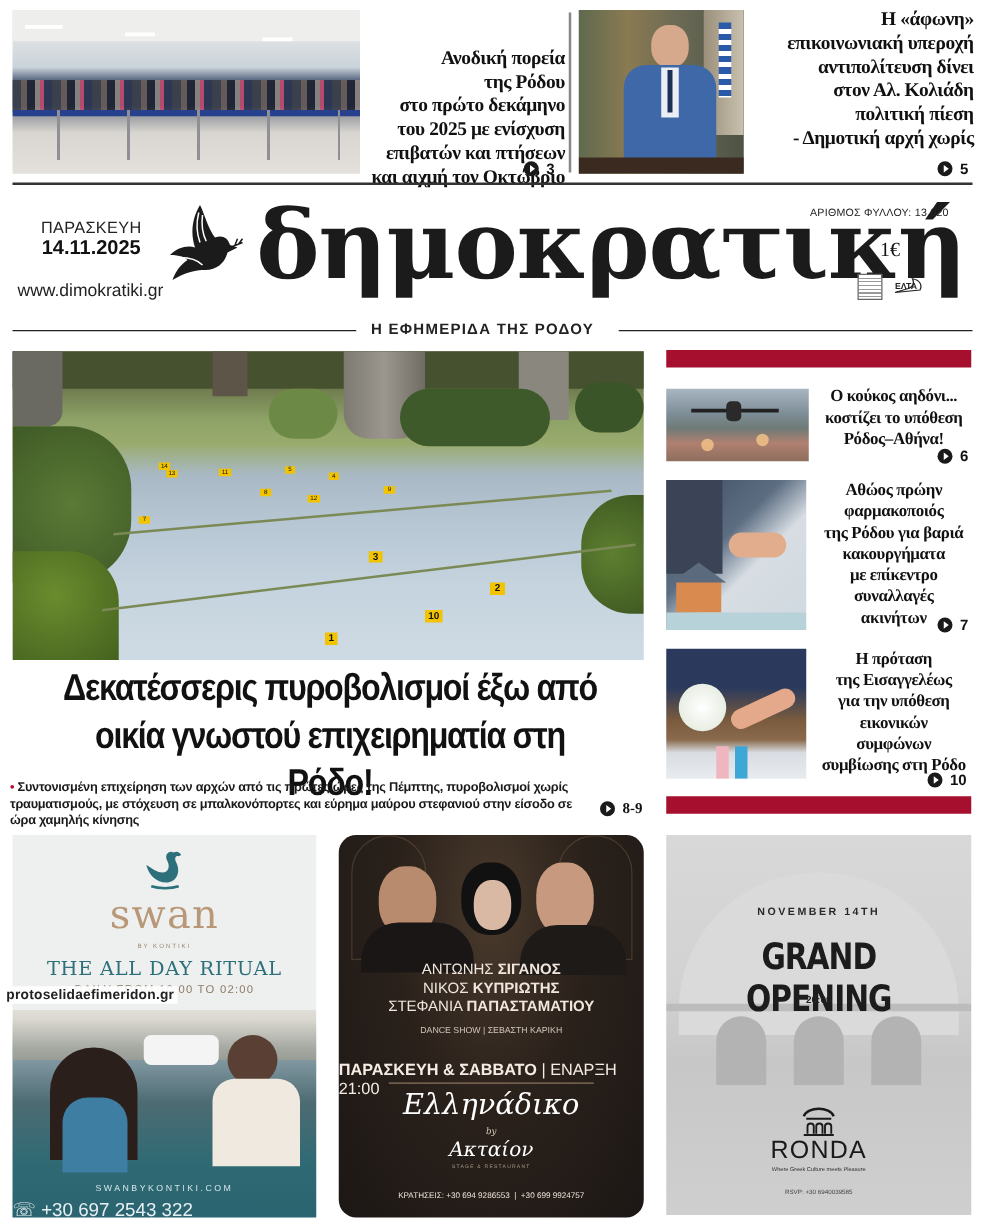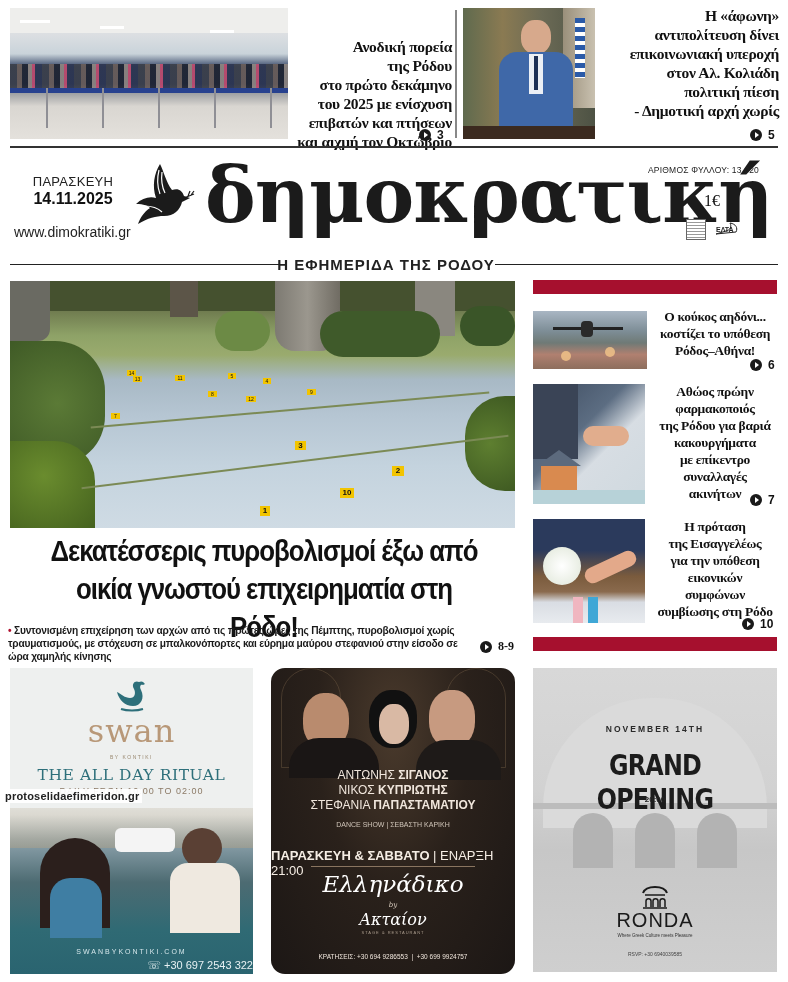--- a/index.html
+++ b/index.html
@@ -24,21 +24,21 @@
   .day { position: absolute; left: 18px; top: 174px; width: 110px; text-align: center; font-size: 13px; letter-spacing: 0.3px; color: #222; }
   .date { position: absolute; left: 18px; top: 190px; width: 110px; text-align: center; font-size: 16px; font-weight: bold; color: #111; }
   .url { position: absolute; left: 14px; top: 224px; width: 110px; text-align: center; font-size: 14px; color: #222; }
   .logo-word {
     position: absolute; left: 205px; top: 150px;
     font-family: "DejaVu Serif", serif; font-weight: bold;
     font-size: 76px; line-height: 92px; letter-spacing: -1px; color: #1b1b1b;
   }
   .tagline-wrap { position: absolute; left: 10px; top: 256px; width: 768px; height: 16px; }
   .tagline-wrap .line { position: absolute; top: 8px; height: 1px; background: #222; }
-  .tagline { position: absolute; left: 0; right: 16px; top: 0; text-align: center; font-size: 15px; font-weight: bold; letter-spacing: 1px; color: #222; }
+  .tagline { position: absolute; left: 0; right: 16px; top: 0; text-align: center; font-size: 12px; font-weight: bold; letter-spacing: 1px; color: #222; }
   .issue { position: absolute; left: 648px; top: 165px; font-size: 8.5px; color: #222; letter-spacing: 0.2px; }
   .price { position: absolute; left: 704px; top: 192px; font-family: "Liberation Serif", serif; font-size: 16px; color: #111; }
   .barcode-box { position: absolute; left: 686px; top: 219px; width: 20px; height: 21px; border: 1px solid #666; background: repeating-linear-gradient(180deg,#fff 0 2px,#999 2px 3px); }
   .elta { position: absolute; left: 714px; top: 222px; font-size: 7px; font-weight: bold; color: #222; }
 
   
   .main-photo { left: 10px; top: 281px; width: 505px; height: 247px; }
   .main-headline {
     position: absolute; left: 6px; top: 532px; width: 516px; text-align: center;
     font-family: "Liberation Sans", sans-serif; font-weight: bold;
@@ -94,22 +94,22 @@
   <div class="abs" style="left:100px;top:0;width:32px;height:100px;background:linear-gradient(90deg,#9a8f7a,#c9c1b0);"></div>
   <div class="abs" style="left:112px;top:10px;width:10px;height:60px;background:repeating-linear-gradient(180deg,#2a5aa8 0 5px,#fff 5px 9px);"></div>
   <div class="abs" style="left:58px;top:12px;width:30px;height:34px;border-radius:45%;background:#d7a98c;"></div>
   <div class="abs" style="left:36px;top:44px;width:74px;height:80px;border-radius:18px 18px 0 0;background:#3f68a8;"></div>
   <div class="abs" style="left:66px;top:46px;width:14px;height:40px;background:#ebeff5;"></div>
   <div class="abs" style="left:71px;top:48px;width:4px;height:34px;background:#1c2f55;"></div>
   <div class="abs" style="left:0;top:118px;width:132px;height:13px;background:#3b2a1f;"></div>
 </div>
 <div class="teaser-title" style="left:597px;top:6px;width:182px;">
   <div>Η «άφωνη»</div>
+  <div>επικοινωνιακή υπεροχή</div>
   <div>αντιπολίτευση δίνει</div>
-  <div>επικοινωνιακή υπεροχή</div>
   <div>στον Αλ. Κολιάδη</div>
   <div>πολιτική πίεση</div>
   <div>- Δημοτική αρχή χωρίς</div>
 </div>
 <div class="pageref" style="left:750px;top:128px;">
   <span class="dot"></span>
   <span>5</span>
 </div>
 
 <div class="hrule" style="left:10px;top:146px;width:768px;"></div>
@@ -253,21 +253,21 @@
   <div class="abs" style="left:0;top:86px;width:243px;text-align:center;font-size:5px;letter-spacing:1.5px;color:#9b8a72;">BY KONTIKI</div>
   <div class="abs" style="left:0;top:98px;width:243px;text-align:center;font-family:'DejaVu Serif',serif;font-size:15.5px;color:#2d6f7a;letter-spacing:0.6px;">THE ALL DAY RITUAL</div>
   <div class="abs" style="left:0;top:118px;width:243px;text-align:center;font-size:9px;color:#8c7a66;letter-spacing:1px;">DAILY FROM 10:00 TO 02:00</div>
   <div class="abs" style="left:0;top:140px;width:243px;height:40px;background:linear-gradient(180deg,#d6d2c7,#a8a08c);opacity:0.6;"></div>
   <div class="abs" style="left:30px;top:170px;width:70px;height:90px;border-radius:35px 35px 0 0;background:#2b1f1c;"></div>
   <div class="abs" style="left:40px;top:210px;width:52px;height:60px;border-radius:20px 20px 0 0;background:#3f7ea3;"></div>
   <div class="abs" style="left:172px;top:160px;width:40px;height:40px;border-radius:50%;background:#5a4034;"></div>
   <div class="abs" style="left:160px;top:195px;width:70px;height:70px;border-radius:18px 18px 0 0;background:#efe9e0;"></div>
   <div class="abs" style="left:105px;top:160px;width:60px;height:24px;background:#f4f4f4;border-radius:6px;"></div>
   <div class="abs" style="left:0;top:280px;width:243px;text-align:center;font-size:7px;letter-spacing:2px;color:#d4e6ea;">SWANBYKONTIKI.COM</div>
-  <div class="abs" style="left:0;top:291px;width:243px;text-align:right;font-size:11px;color:#e6f0f2;">
+  <div class="abs" style="left:0;top:291px;width:243px;text-align:left;font-size:15px;color:#e6f0f2;">
     <span>☏ </span><span>+30 697 2543 322</span>
   </div>
 </div>
 <div class="watermark">protoselidaefimeridon.gr</div>
 
 <div class="ad" style="left:271px;top:668px;width:244px;height:306px;background:radial-gradient(ellipse at 50% 20%,#4a3a2c 0%,#2a211b 45%,#1c1715 100%);border-radius:14px;">
   <div class="abs" style="left:10px;top:0;width:60px;height:100px;border:1px solid #6a5540;border-radius:30px 30px 0 0;opacity:0.5;"></div>
   <div class="abs" style="left:175px;top:0;width:60px;height:100px;border:1px solid #6a5540;border-radius:30px 30px 0 0;opacity:0.5;"></div>
   <div class="abs" style="left:32px;top:25px;width:46px;height:56px;border-radius:45%;background:#b98b6e;"></div>
   <div class="abs" style="left:18px;top:70px;width:90px;height:40px;border-radius:30px 30px 0 0;background:#1a1615;"></div>

